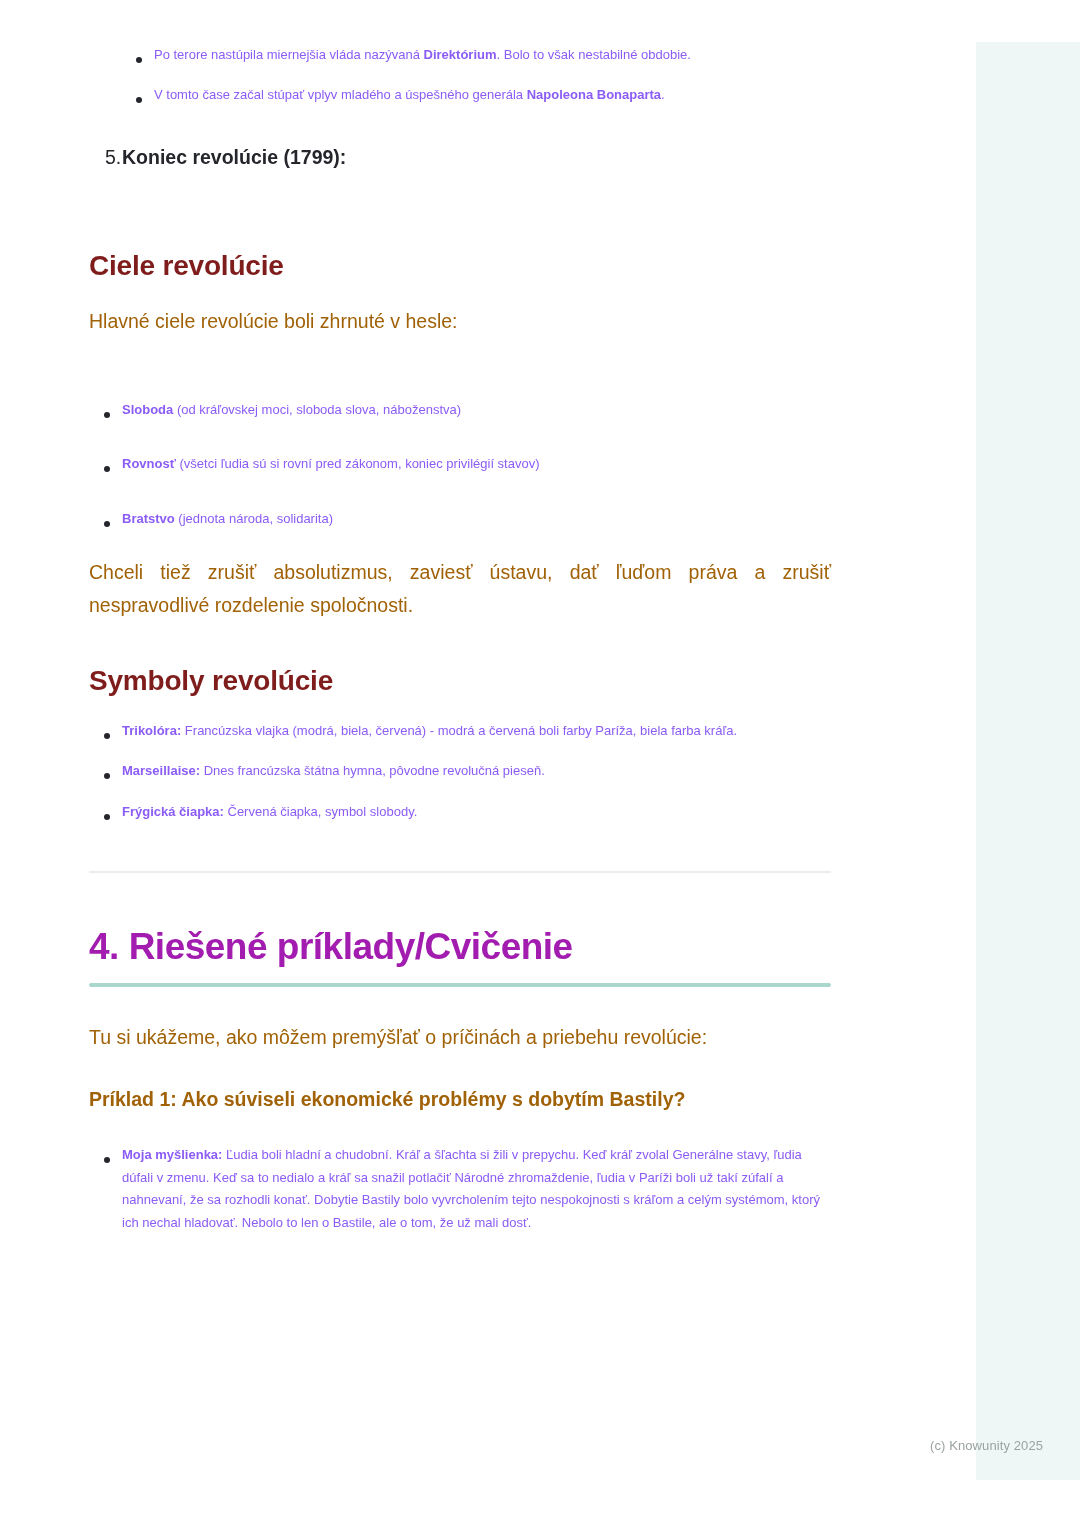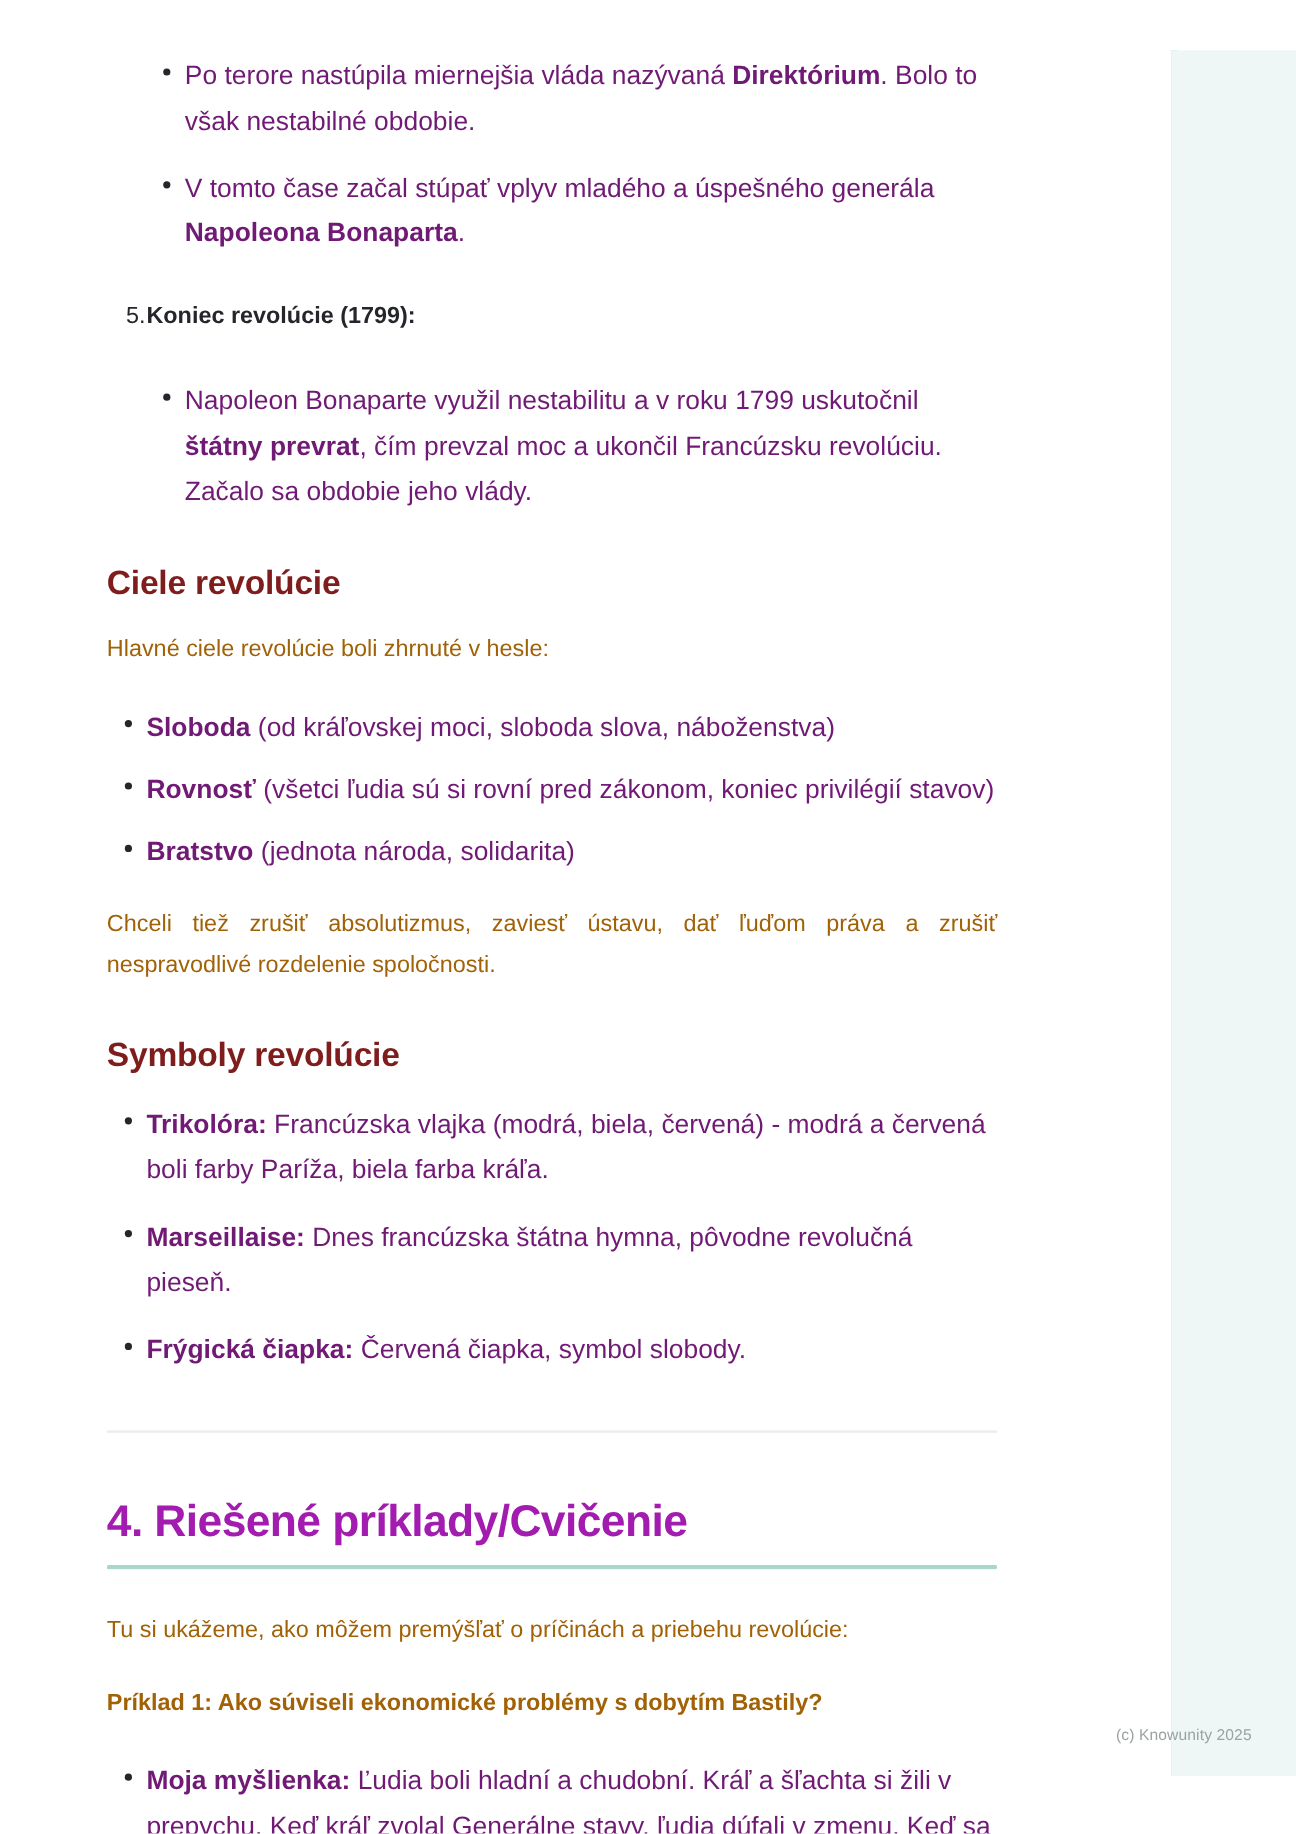--- a/index.html
+++ b/index.html
@@ -96,36 +96,36 @@
 
   
   ul.bullets {
     list-style: none;
     margin: 0;
     padding: 0;
   }
   ul.bullets > li {
     position: relative;
     padding-left: 33px;
-    font-size: 22px;
+    font-size: 13px;
     line-height: 1.72;
     margin-bottom: 18px;
-    color: #701a75;
+    color: #8b5cf6;
   }
   ul.bullets > li::before {
     content: "";
     position: absolute;
     left: 15px;
     top: 13px;
     width: 6px;
     height: 6px;
     border-radius: 50%;
     background: #24262b;
   }
-  ul.bullets.tight > li { margin-bottom: 14px; }
+  ul.bullets.tight > li { margin-bottom: 14px; margin-top: 32px; }
 
   
   ul.bullets.nested {
     margin-left: 32px;
   }
 
   ol.numbered {
     list-style: none;
     margin: 0;
     padding: 0;
@@ -180,25 +180,20 @@
     <div class="block-gap-sm"></div>
 
     <ol class="numbered">
       <li>
         <span class="marker">5.</span><b>Koniec revolúcie (1799):</b>
       </li>
     </ol>
 
     <div class="block-gap-sm"></div>
 
-    <ul class="bullets nested">
-      <li>
-        <span>Napoleon Bonaparte využil nestabilitu a v roku 1799 uskutočnil </span><b>štátny prevrat</b><span>, čím prevzal moc a ukončil Francúzsku revolúciu. Začalo sa obdobie jeho vlády.</span>
-      </li>
-    </ul>
 
     <h2 class="section-heading">Ciele revolúcie</h2>
 
     <p class="body-text">Hlavné ciele revolúcie boli zhrnuté v hesle:</p>
 
     <div class="block-gap-sm"></div>
 
     <ul class="bullets tight">
       <li>
         <b>Sloboda</b><span> (od kráľovskej moci, sloboda slova, náboženstva)</span>

